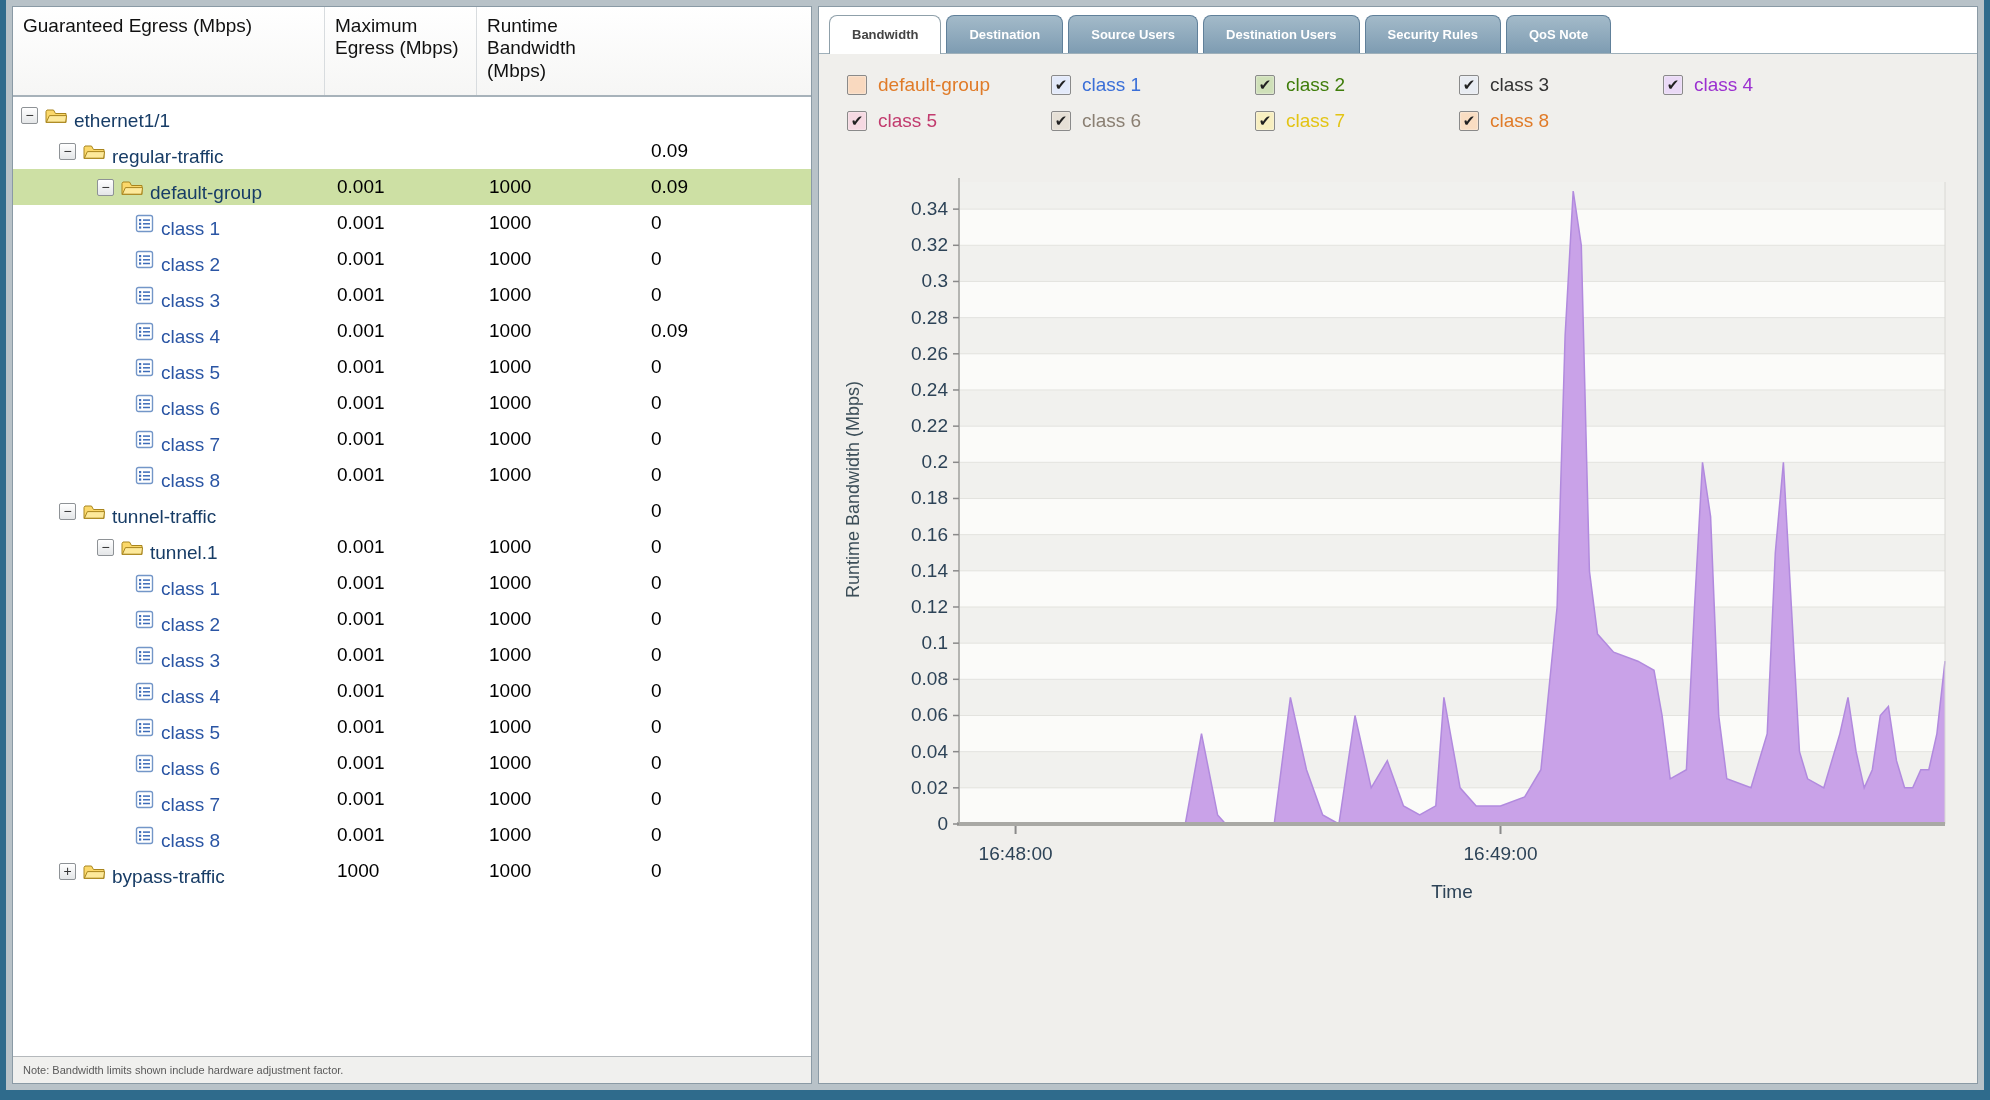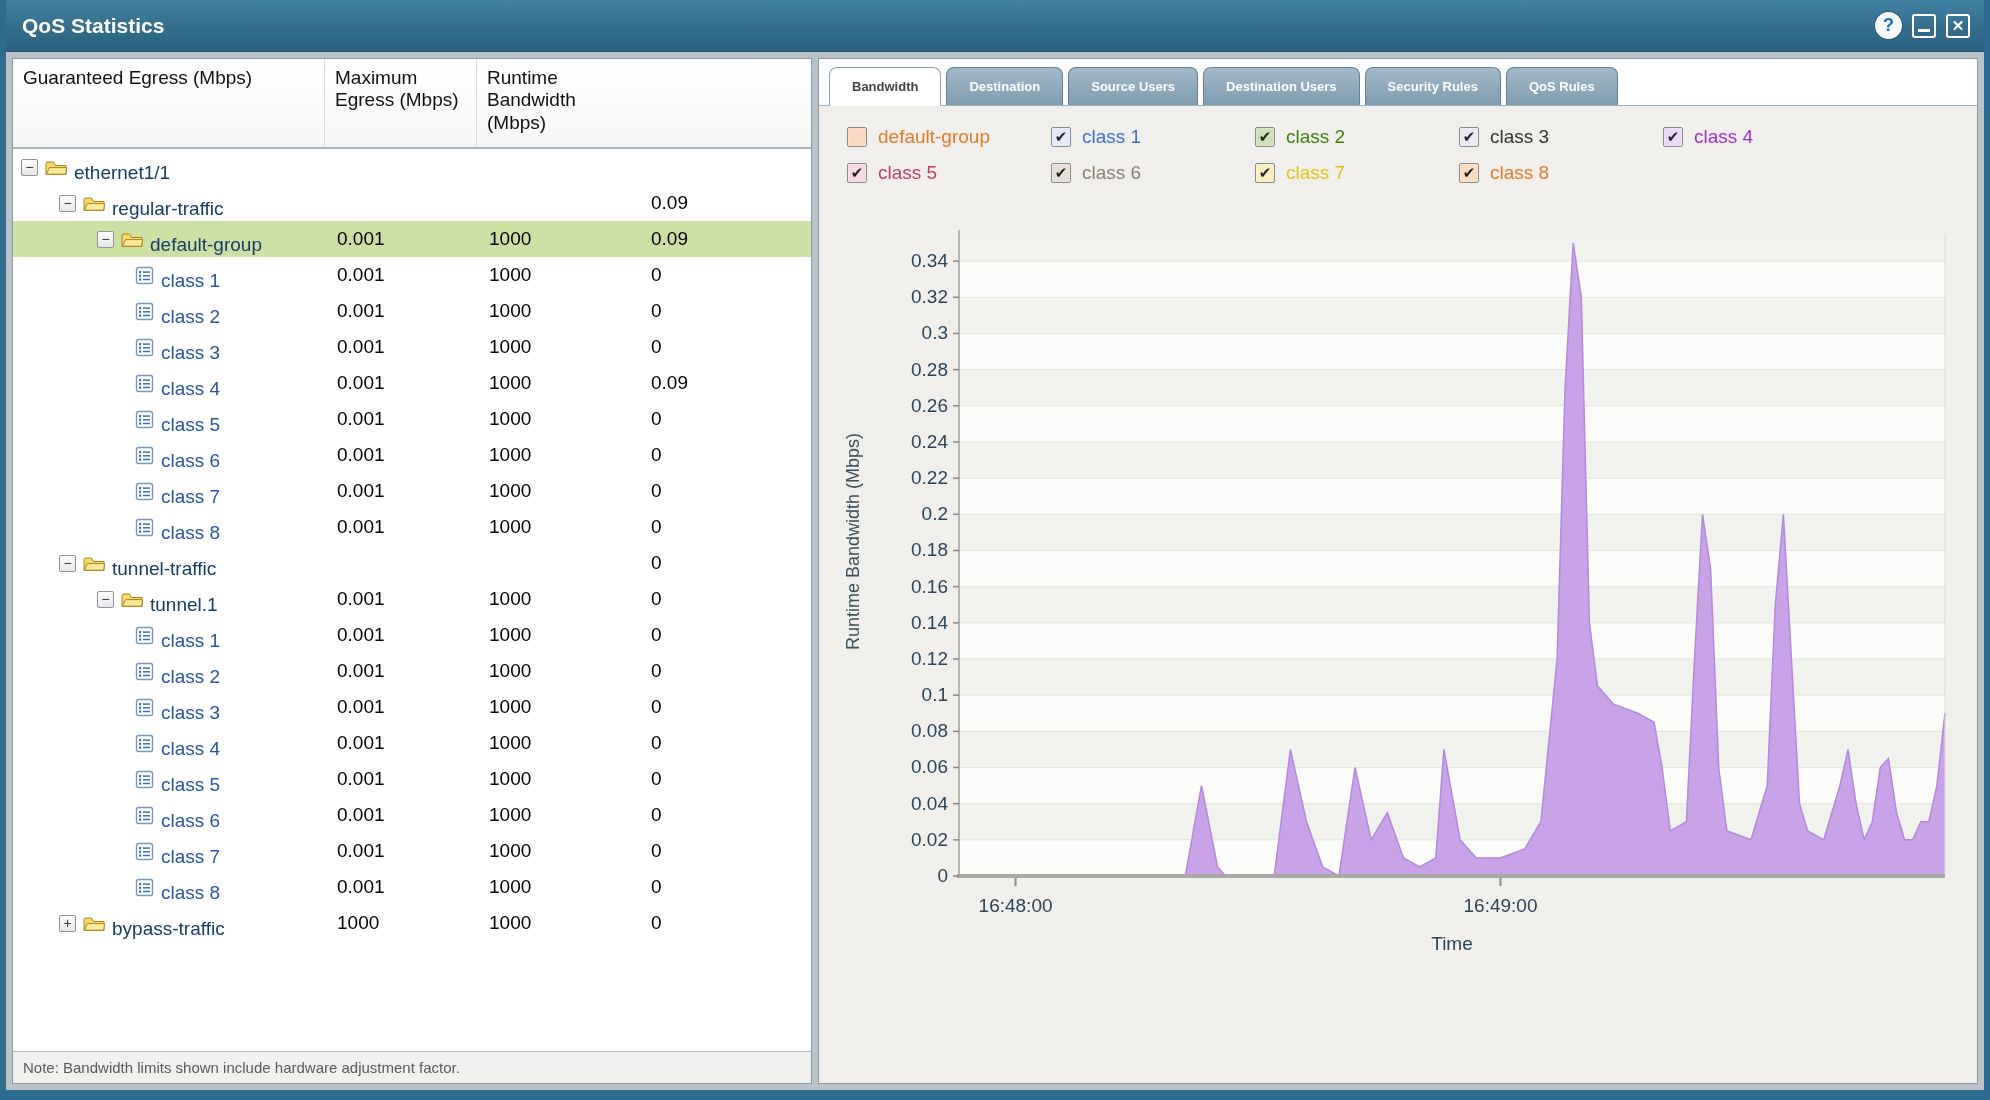--- a/index.html
+++ b/index.html
@@ -62,21 +62,21 @@
   .expander {
     width:17px;height:17px; flex:0 0 17px;
     border:1px solid #8e9296; border-radius:2px;
     background:linear-gradient(#ffffff,#e4e6e8);
     display:inline-flex;align-items:center;justify-content:center;
     font-size:14px; line-height:1; color:#333; cursor:pointer;
   }
   .ticon { display:inline-flex; align-items:center; }
   .note-bar {
     flex:0 0 auto; border-top:1px solid #b5b9bc; background:#f0f0ee;
-    color:#5a5a5a; font-size:15px; padding:7px 10px;
+    color:#5a5a5a; font-size:11px; padding:7px 10px;
   }
   
   .right-panel {
     flex:1; background:#fff; border:1px solid #8a9aa5;
     display:flex; flex-direction:column; overflow:hidden;
   }
   .tab-bar {
     display:flex; gap:5px; padding:8px 8px 0 10px; background:#fff;
     border-bottom:1px solid #9fb0ba; align-items:flex-end;
   }
@@ -111,34 +111,20 @@
     writing-mode:vertical-rl; transform:rotate(180deg);
     color:#3c4e58; font-size:18px; white-space:nowrap;
   }
   svg text { font-family:"Liberation Sans", sans-serif; }
 </style>
 </head>
 <body>
 
 <div class="window">
 
-  <div class="titlebar">
-    <span class="title">QoS Statistics</span>
-    <div class="titlebar-buttons">
-      <div class="help-btn">
-        <span>?</span>
-      </div>
-      <div class="win-btn">
-        <span class="min-bar"></span>
-      </div>
-      <div class="win-btn">
-        <span>✕</span>
-      </div>
-    </div>
-  </div>
 
   <div class="content">
 
     <div class="left-panel">
       <div class="thead">
         <div class="thcell">Guaranteed Egress (Mbps)</div>
         <div class="thcell">Maximum Egress (Mbps)</div>
         <div class="thcell">Runtime Bandwidth (Mbps)</div>
       </div>
       <div class="tbody">
@@ -540,21 +526,21 @@
       <div class="note-bar">Note: Bandwidth limits shown include hardware adjustment factor.</div>
     </div>
 
     <div class="right-panel">
       <div class="tab-bar">
           <div class="tab active">Bandwidth</div>
           <div class="tab">Destination</div>
           <div class="tab">Source Users</div>
           <div class="tab">Destination Users</div>
           <div class="tab">Security Rules</div>
-          <div class="tab">QoS Rules</div>
+          <div class="tab">QoS Note</div>
         </div>
       <div class="panel-body">
         <div class="legend">
             <div class="legend-item">
               <span class="checkbox" style="background: rgb(249, 217, 191);"></span>
               <span style="color: rgb(224, 123, 40);">default-group</span>
             </div>
             <div class="legend-item">
               <span class="checkbox" style="background: rgb(227, 234, 250);">✔</span>
               <span style="color: rgb(58, 111, 216);">class 1</span>

